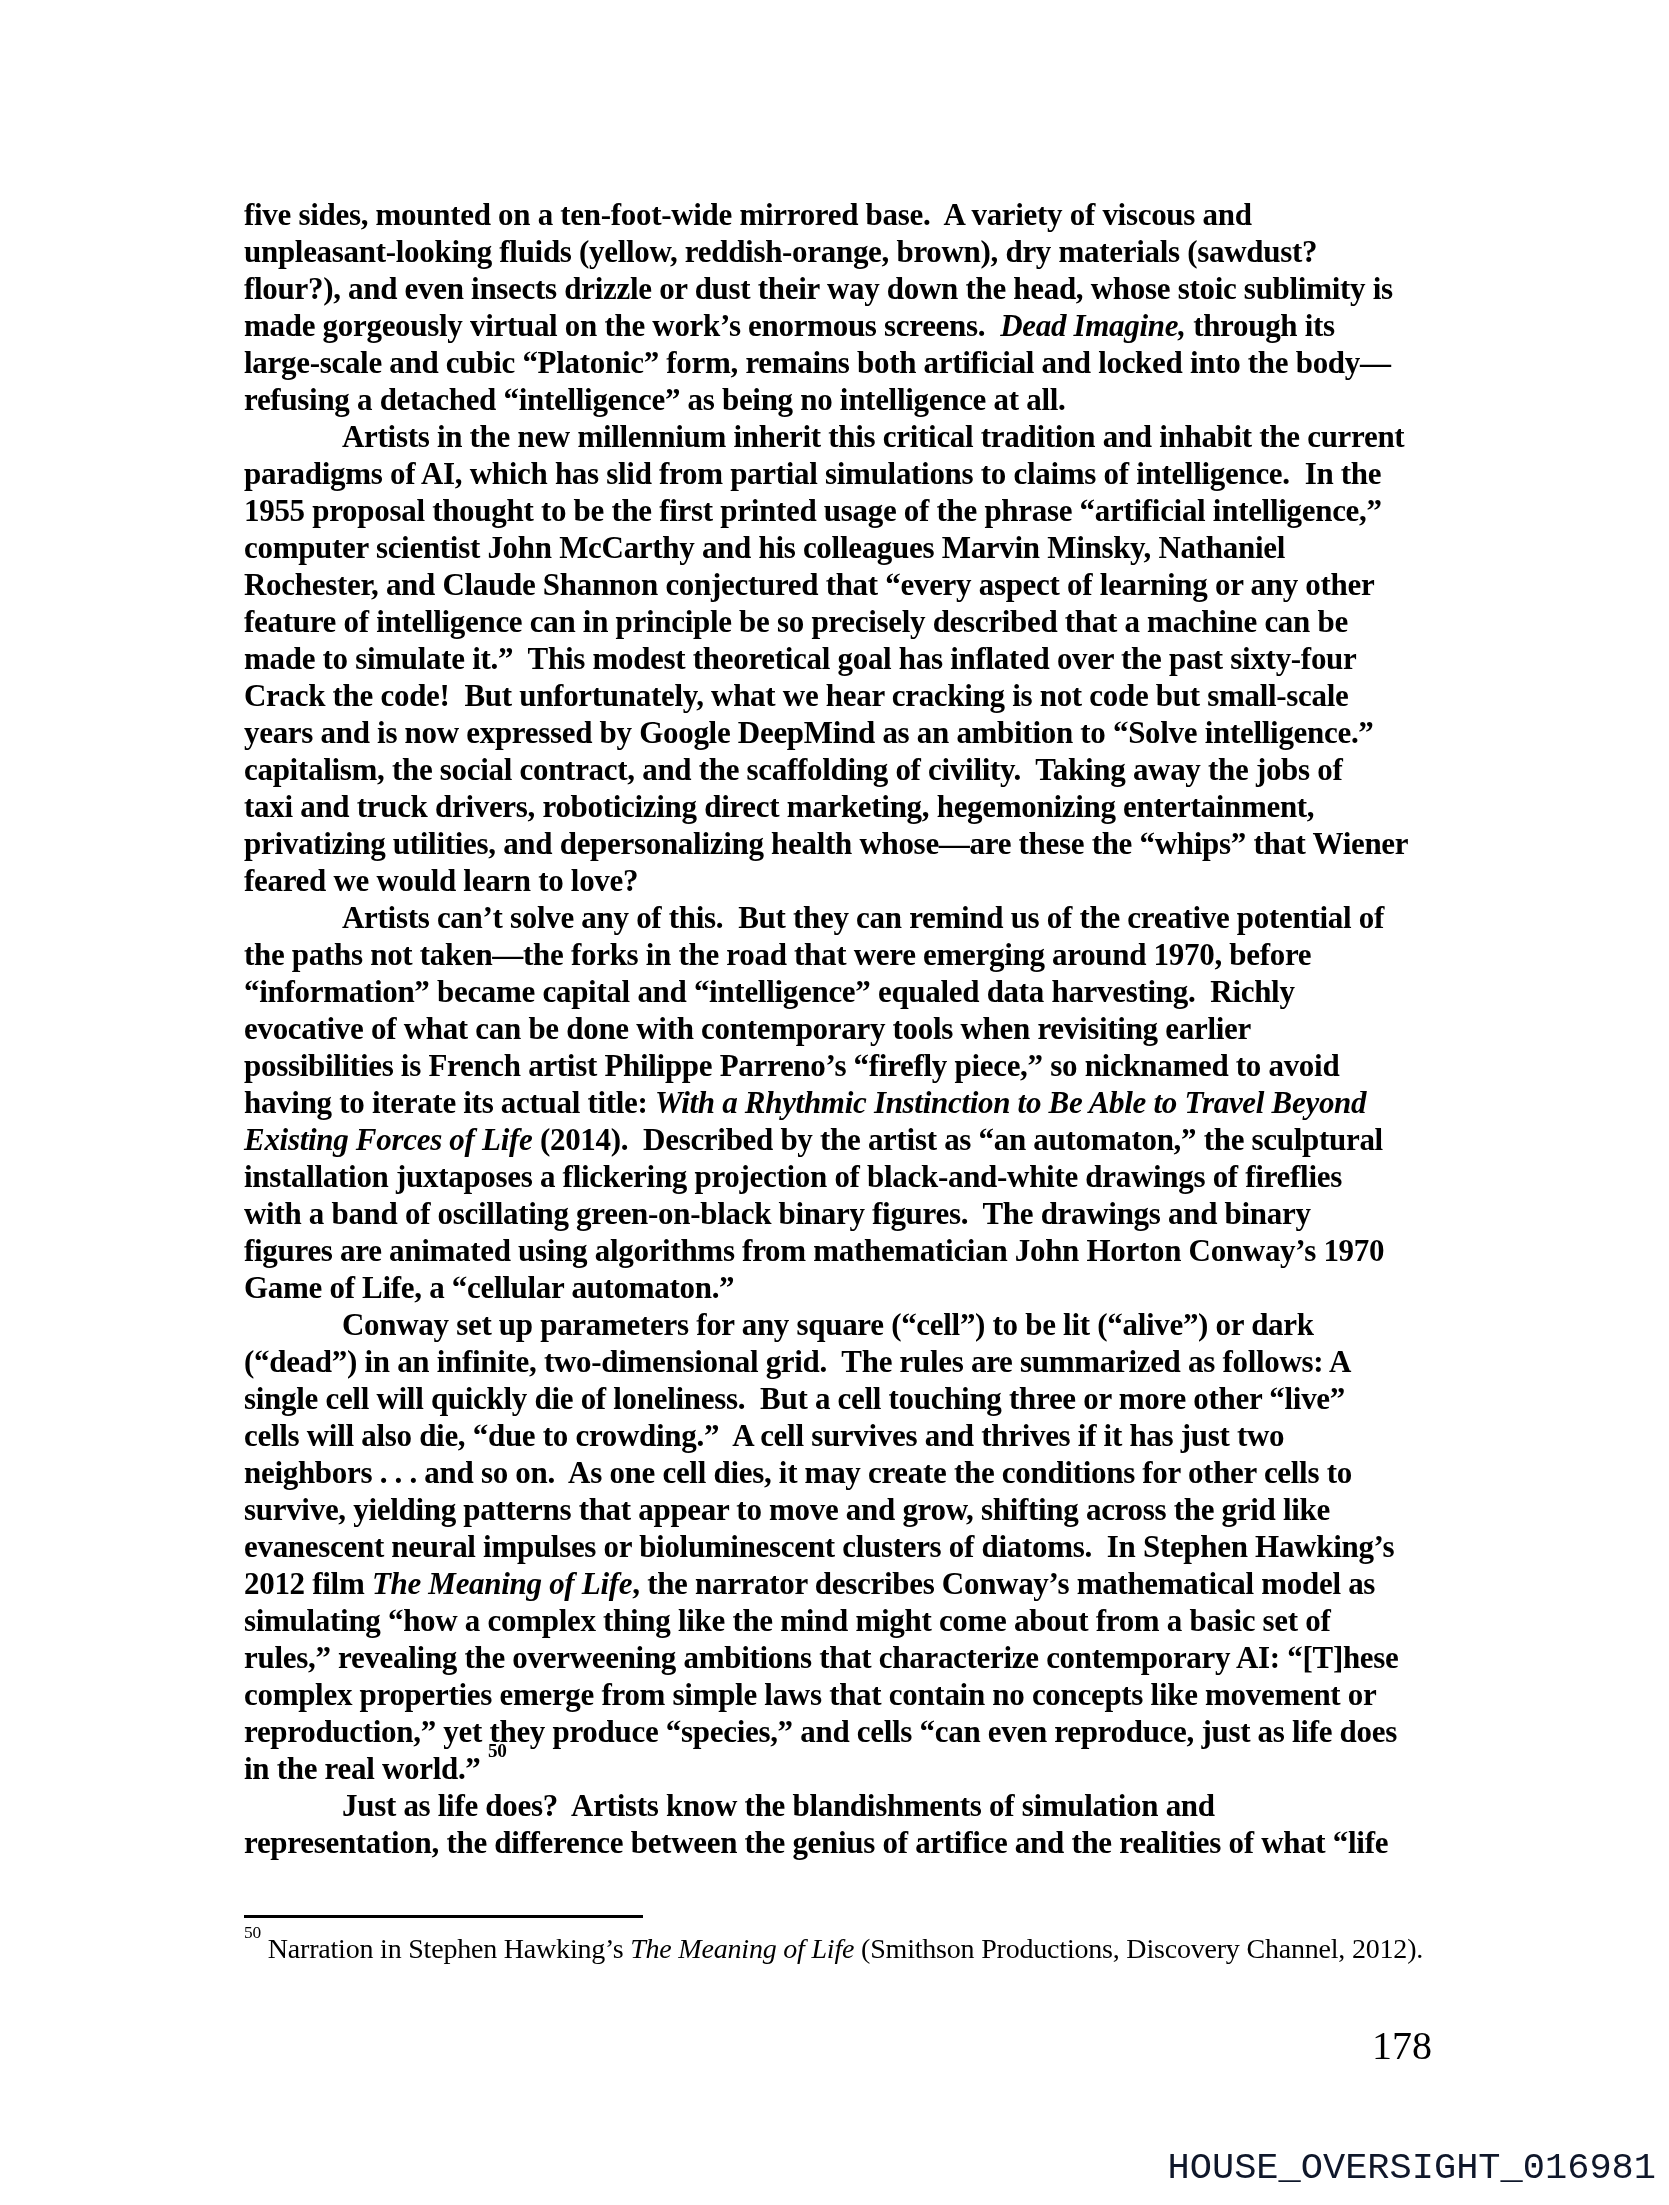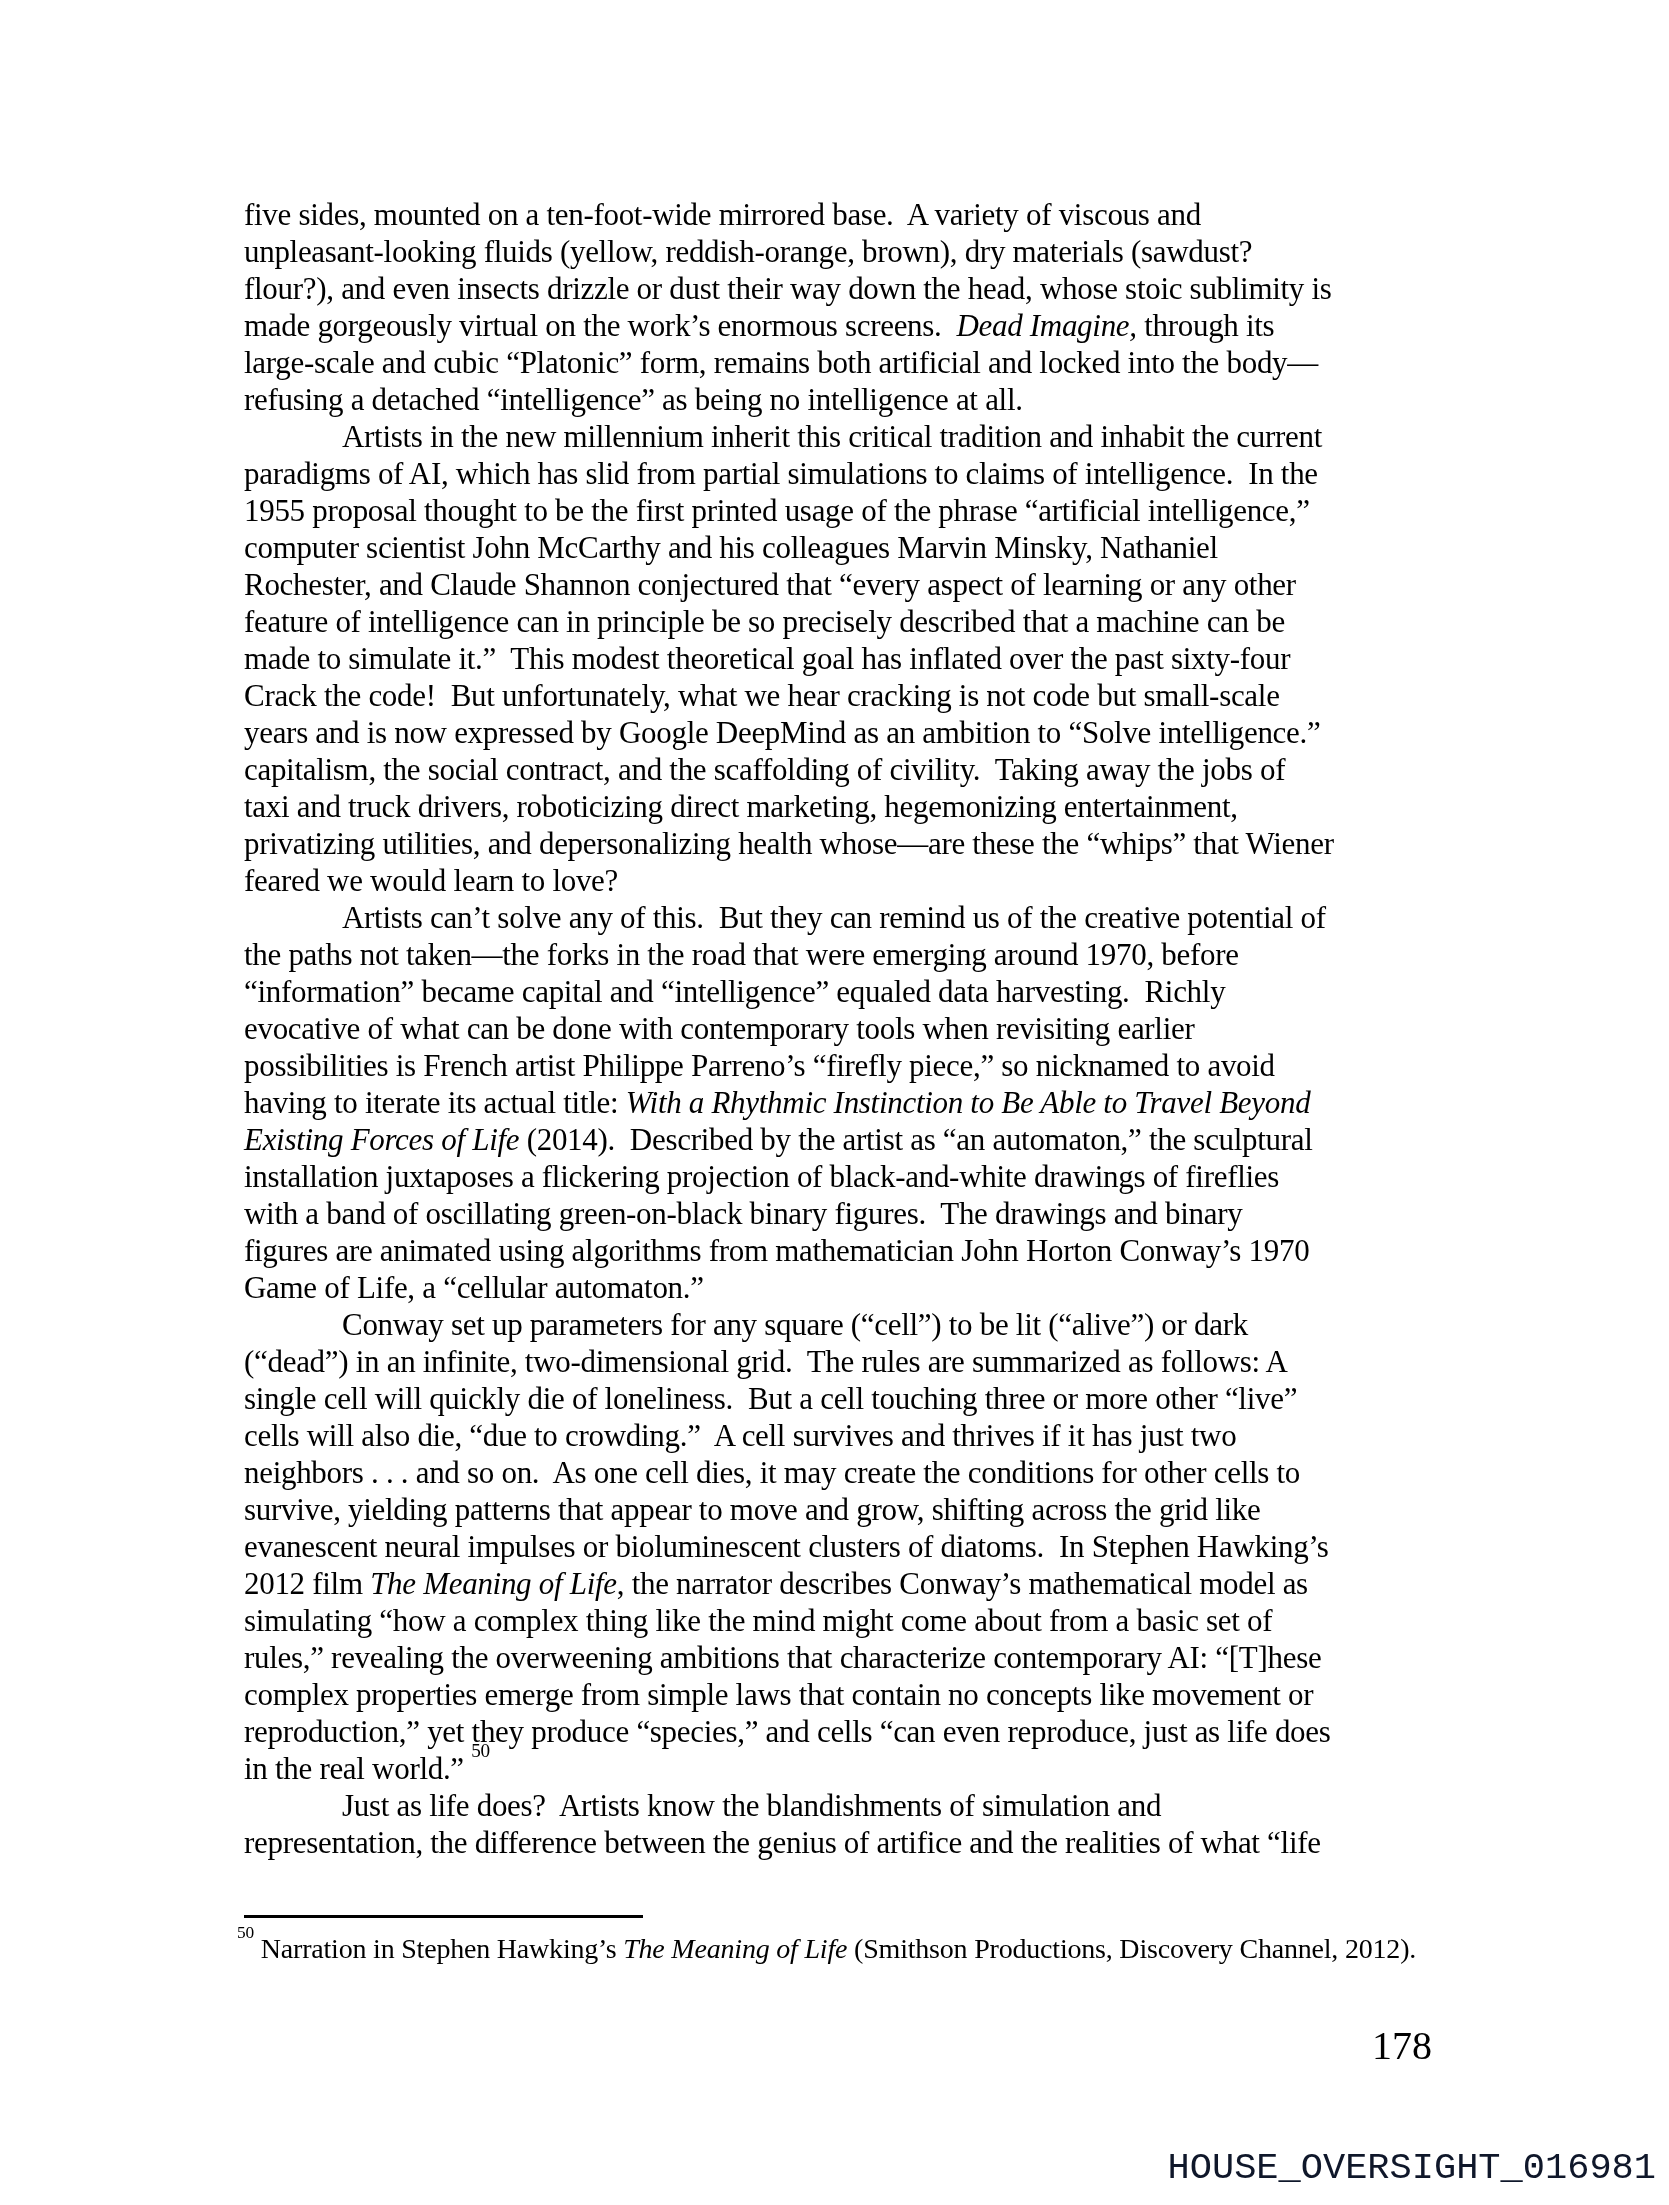--- a/index.html
+++ b/index.html
@@ -10,20 +10,21 @@
     background: #ffffff;
     color: #000000;
     font-family: "Liberation Serif", "DejaVu Serif", serif;
     overflow: hidden;
   }
   .body-text {
     position: absolute;
     left: 244px;
     top: 196px;
     width: 1188px;
+    font-weight: bold;
   }
   .paragraph { margin: 0; padding: 0; }
   .line {
     white-space: pre;
     font-size: 31px;
     line-height: 37px;
     height: 37px;
     letter-spacing: -0.3px;
   }
   .line.indent { padding-left: 98px; }
@@ -37,21 +38,21 @@
   .footnote-rule {
     position: absolute;
     left: 244px;
     top: 1915px;
     width: 399px;
     height: 3.3px;
     background: #000000;
   }
   .footnote {
     position: absolute;
-    left: 237px;
+    left: 244px;
     top: 1932px;
     width: 1188px;
     font-size: 28px;
     line-height: 34px;
     white-space: pre;
     letter-spacing: -0.2px;
   }
   .footnote i { font-style: italic; }
   .page-number {
     position: absolute;

